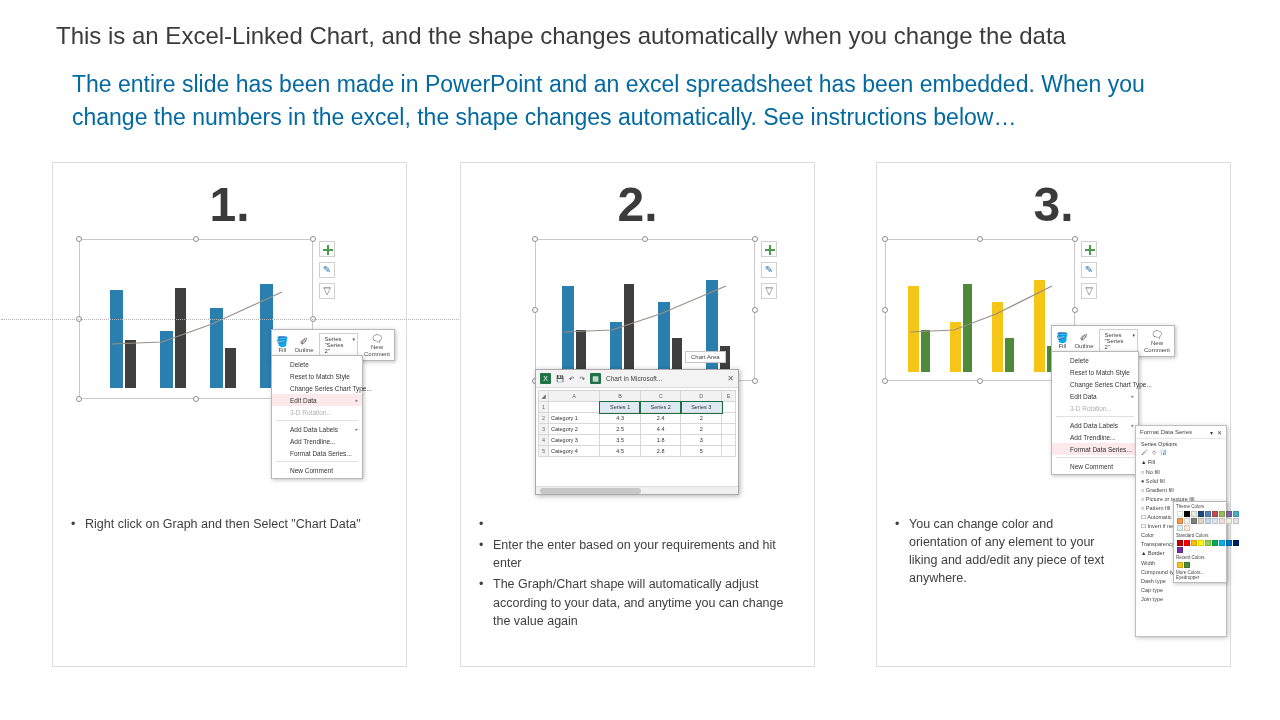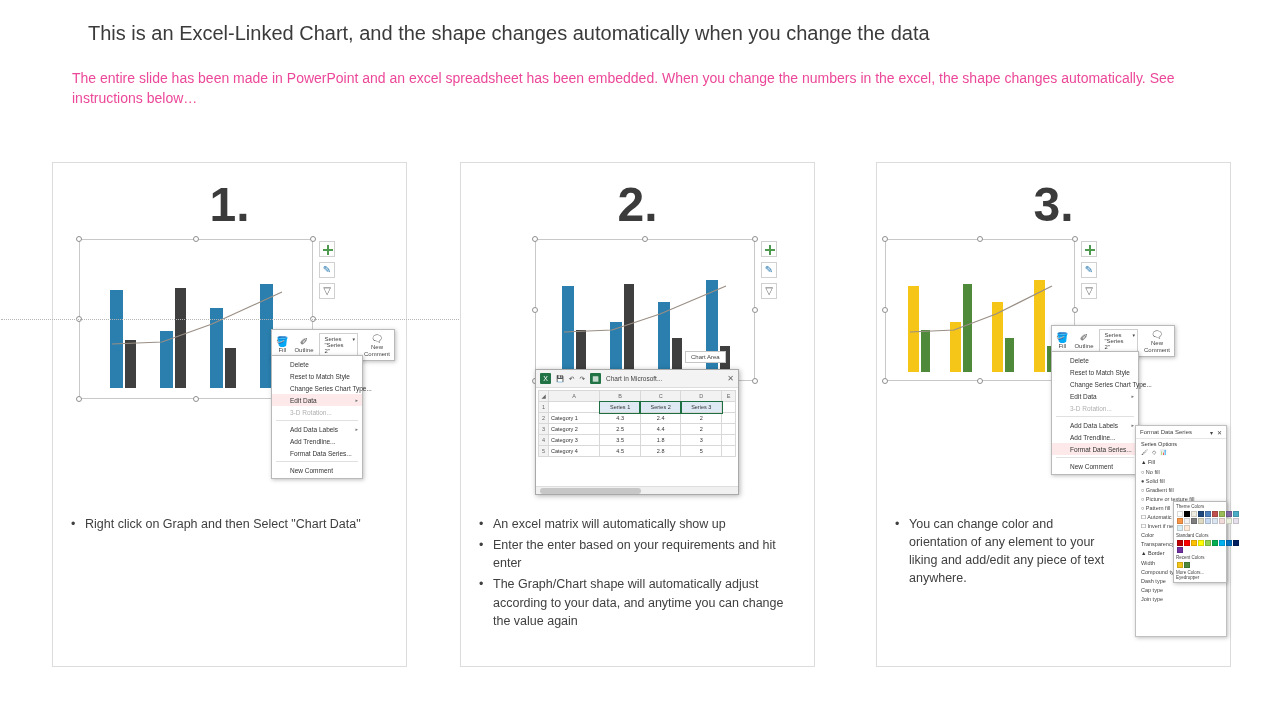--- a/index.html
+++ b/index.html
@@ -6,26 +6,26 @@
   html, body {
     margin: 0; padding: 0;
     width: 1280px; height: 720px;
     background: #ffffff;
     font-family: "Liberation Sans", sans-serif;
     overflow: hidden;
   }
   .slide { position: relative; width: 1280px; height: 720px; background: #fff; }
 
   .title {
-    position: absolute; left: 88px; top: 22px; width: 1140px;
-    font-size: 20px; color: #3b3b3b; font-weight: 400; line-height: 1.15;
+    position: absolute; left: 56px; top: 22px; width: 1140px;
+    font-size: 24px; color: #3b3b3b; font-weight: 400; line-height: 1.15;
   }
   .subtitle {
     position: absolute; left: 72px; top: 68px; width: 1130px;
-    font-size: 14px; color: #ec4899; font-weight: 400; line-height: 1.45;
+    font-size: 23px; color: #0369a1; font-weight: 400; line-height: 1.45;
   }
 
   .cards { position: absolute; left: 0; top: 162px; width: 1280px; height: 505px; }
   .card {
     position: absolute; top: 0; width: 355px; height: 505px;
     border: 1px solid #dcdcdc; background: #fff;
   }
   .card.c1 { left: 52px; }
   .card.c2 { left: 460px; }
   .card.c3 { left: 876px; }
@@ -311,21 +311,20 @@
           </div>
           <div class="xlscroll" style="position:absolute;left:0;right:0;bottom:0;">
             <div class="xlthumb"></div>
           </div>
         </div>
       </div>
 
       <div class="bullets" style="top:352px;">
         <div class="bl">
           <span class="dot">•</span>
-          <span>An excel matrix will automatically show up</span>
         </div>
         <div class="bl">
           <span class="dot">•</span>
           <span>Enter the enter based on your requirements and hit enter</span>
         </div>
         <div class="bl">
           <span class="dot">•</span>
           <span>The Graph/Chart shape will automatically adjust according to your data, and anytime you can change the value again</span>
         </div>
       </div>

